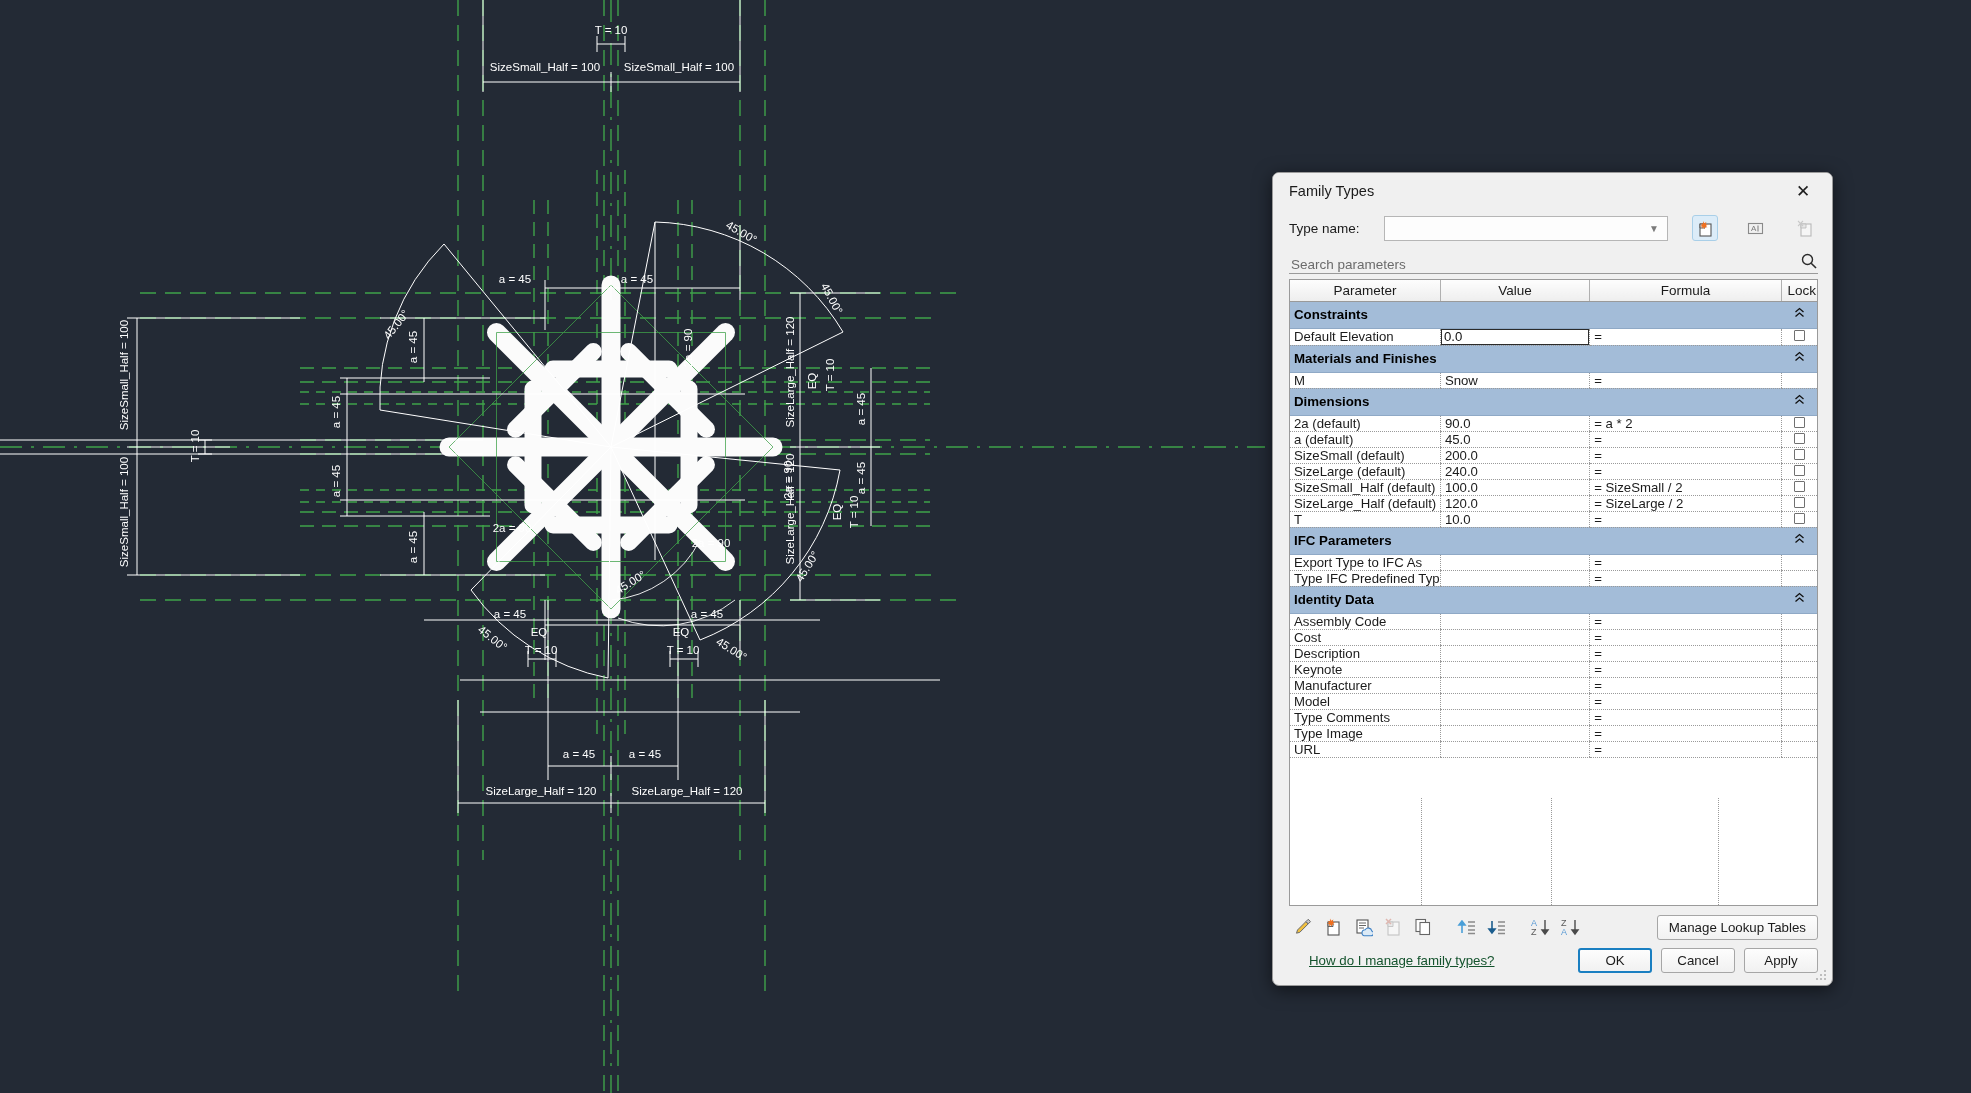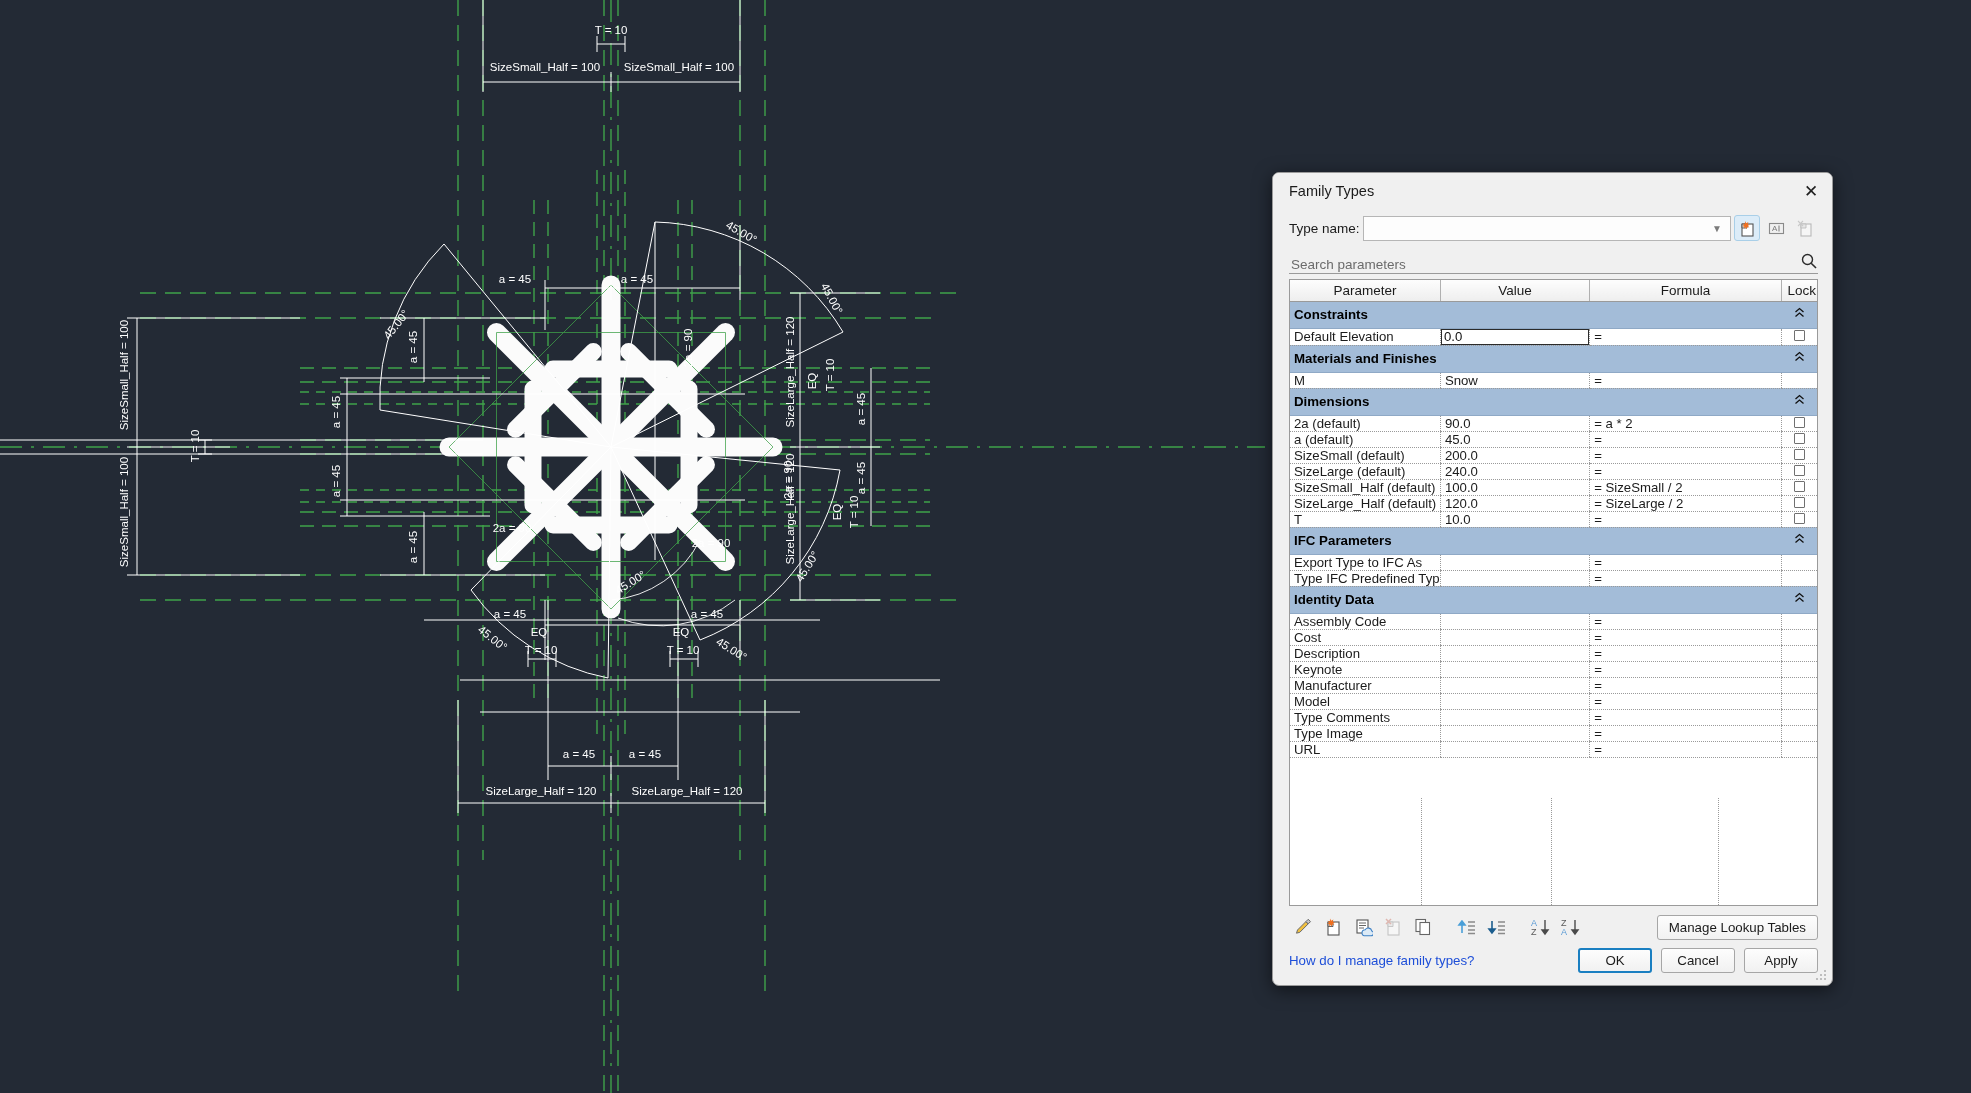--- a/index.html
+++ b/index.html
@@ -26,31 +26,31 @@
     box-shadow: 0 4px 18px rgba(0,0,0,.55);
     font-size: 13.5px;
     color: #1b1b1b;
     display: flex;
     flex-direction: column;
     overflow: hidden;
   }
   .dlg-titlebar {
     height: 36px; flex: 0 0 36px;
     display:flex; align-items:center;
-    padding: 0 4px 0 16px;
+    padding: 0 12px 0 16px;
     background: #f0f0f0;
   }
   .dlg-title { font-size: 14.5px; color:#1b1b1b; flex:1; }
   .dlg-close {
     width:34px; height:28px; display:flex; align-items:center; justify-content:center;
     font-size:17px; line-height:1; color:#202020; cursor:pointer; border-radius:3px;
   }
 
   .typename-row {
-    display:flex; align-items:center; gap:3px;
+    display:flex; align-items:center; gap:24px;
     padding: 6px 14px 4px 16px;
   }
   .typename-label { font-size:13.5px; white-space:nowrap; }
   .typename-combo {
     flex:1; height:25px; background:#fdfdfd; border:1px solid #b6b6b6;
     display:flex; align-items:center; padding:0 4px; position:relative;
   }
   .typename-input { flex:1; border:0; outline:0; background:transparent; font:inherit; height:21px; }
   .combo-arrow { width:18px; text-align:center; color:#7b7b7b; font-size:10px; }
   .tn-icon {
@@ -136,21 +136,21 @@
     font-size:13.3px; color:#1b1b1b; cursor:pointer;
   }
   .btn.default { border:2px solid #1a7fc1;margin-left:28px; }
 
   .dlg-footer {
     flex:0 0 auto;
     display:flex; align-items:center; gap:9px;
     padding: 6px 14px 12px 16px;
   }
   .help-link {
-    font-size:13.3px; color:#1d4ed8; cursor:pointer;
+    font-size:13.3px; color:#14532d; text-decoration:underline; cursor:pointer;margin-left:20px;
   }
   .grip { position:absolute; right:4px; bottom:3px; width:12px; height:12px; opacity:.5; }
 </style>
 </head>
 <body>
 
 <svg id="cad-canvas" viewBox="0 0 1971 1093" xmlns="http://www.w3.org/2000/svg">
   <defs>
     <g id="gdefs"></g>
   </defs>

